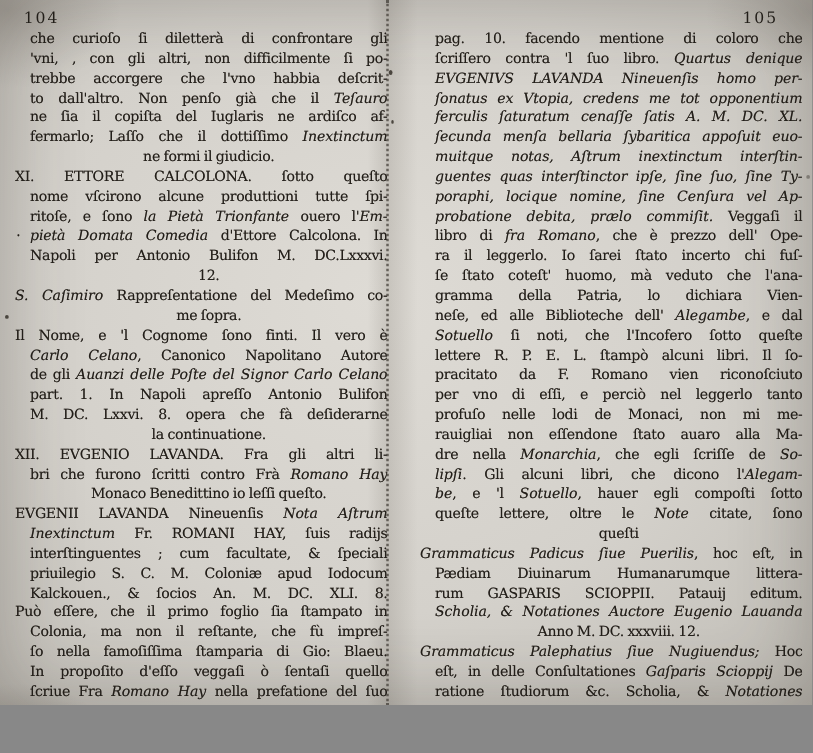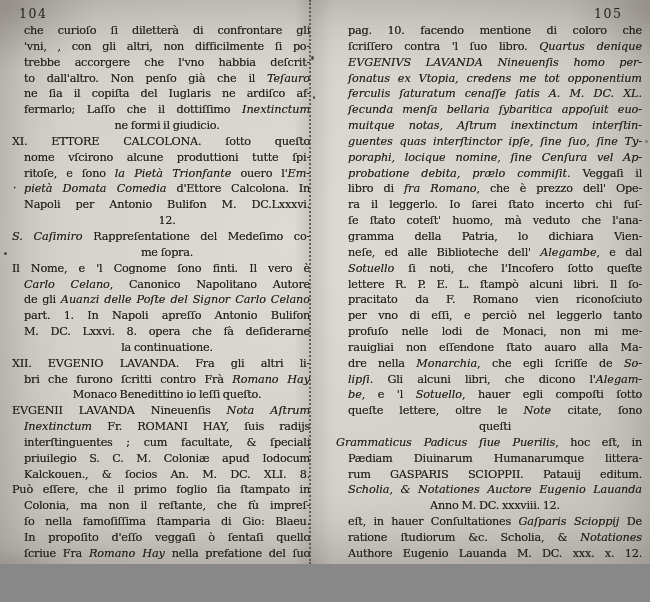--- a/index.html
+++ b/index.html
@@ -128,21 +128,22 @@
         <div class="line"><span class="s-r">dre nella </span><span class="s-i">Monarchia</span><span class="s-r">, che egli ſcriſſe de </span><span class="s-i">So-</span></div>
         <div class="line"><span class="s-i">lipſi</span><span class="s-r">. Gli alcuni libri, che dicono l'</span><span class="s-i">Alegam-</span></div>
         <div class="line"><span class="s-i">be</span><span class="s-r">, e 'l </span><span class="s-i">Sotuello</span><span class="s-r">, hauer egli compoſti ſotto</span></div>
         <div class="line"><span class="s-r">queſte lettere, oltre le </span><span class="s-i">Note </span><span class="s-r">citate, ſono</span></div>
         <div class="line noj"><span class="s-r">queſti</span></div>
         <div class="line o"><span class="s-i">Grammaticus Padicus ſiue Puerilis</span><span class="s-r">, hoc eſt, in</span></div>
         <div class="line"><span class="s-r">Pædiam Diuinarum Humanarumque littera-</span></div>
         <div class="line"><span class="s-r">rum GASPARIS SCIOPPII. Patauij editum.</span></div>
         <div class="line"><span class="s-i">Scholia, &amp; Notationes Auctore Eugenio Lauanda</span></div>
         <div class="line noj"><span class="s-r">Anno M. DC. xxxviii. 12.</span></div>
-        <div class="line"><span class="s-r">eſt, in hauer Conſultationes </span><span class="s-i">Gaſparis Scioppij </span><span class="s-r">De</span></div>
+        <div class="line o"><span class="s-i">Grammaticus Palephatius ſiue Nugiuendus; </span><span class="s-r">Hoc</span></div>
+        <div class="line"><span class="s-r">eſt, in delle Conſultationes </span><span class="s-i">Gaſparis Scioppij </span><span class="s-r">De</span></div>
         <div class="line"><span class="s-r">ratione ſtudiorum &amp;c. Scholia, &amp; </span><span class="s-i">Notationes</span></div>
         <div class="line"><span class="s-r">Authore Eugenio Lauanda M. DC. xxx. x. 12.</span></div>
       </div>
     <div class="footer">
       <span class="sig">E 5</span>
       <span class="catch">S. FRAN.</span>
     </div>
   </div>
 
   <div class="divider"></div>

